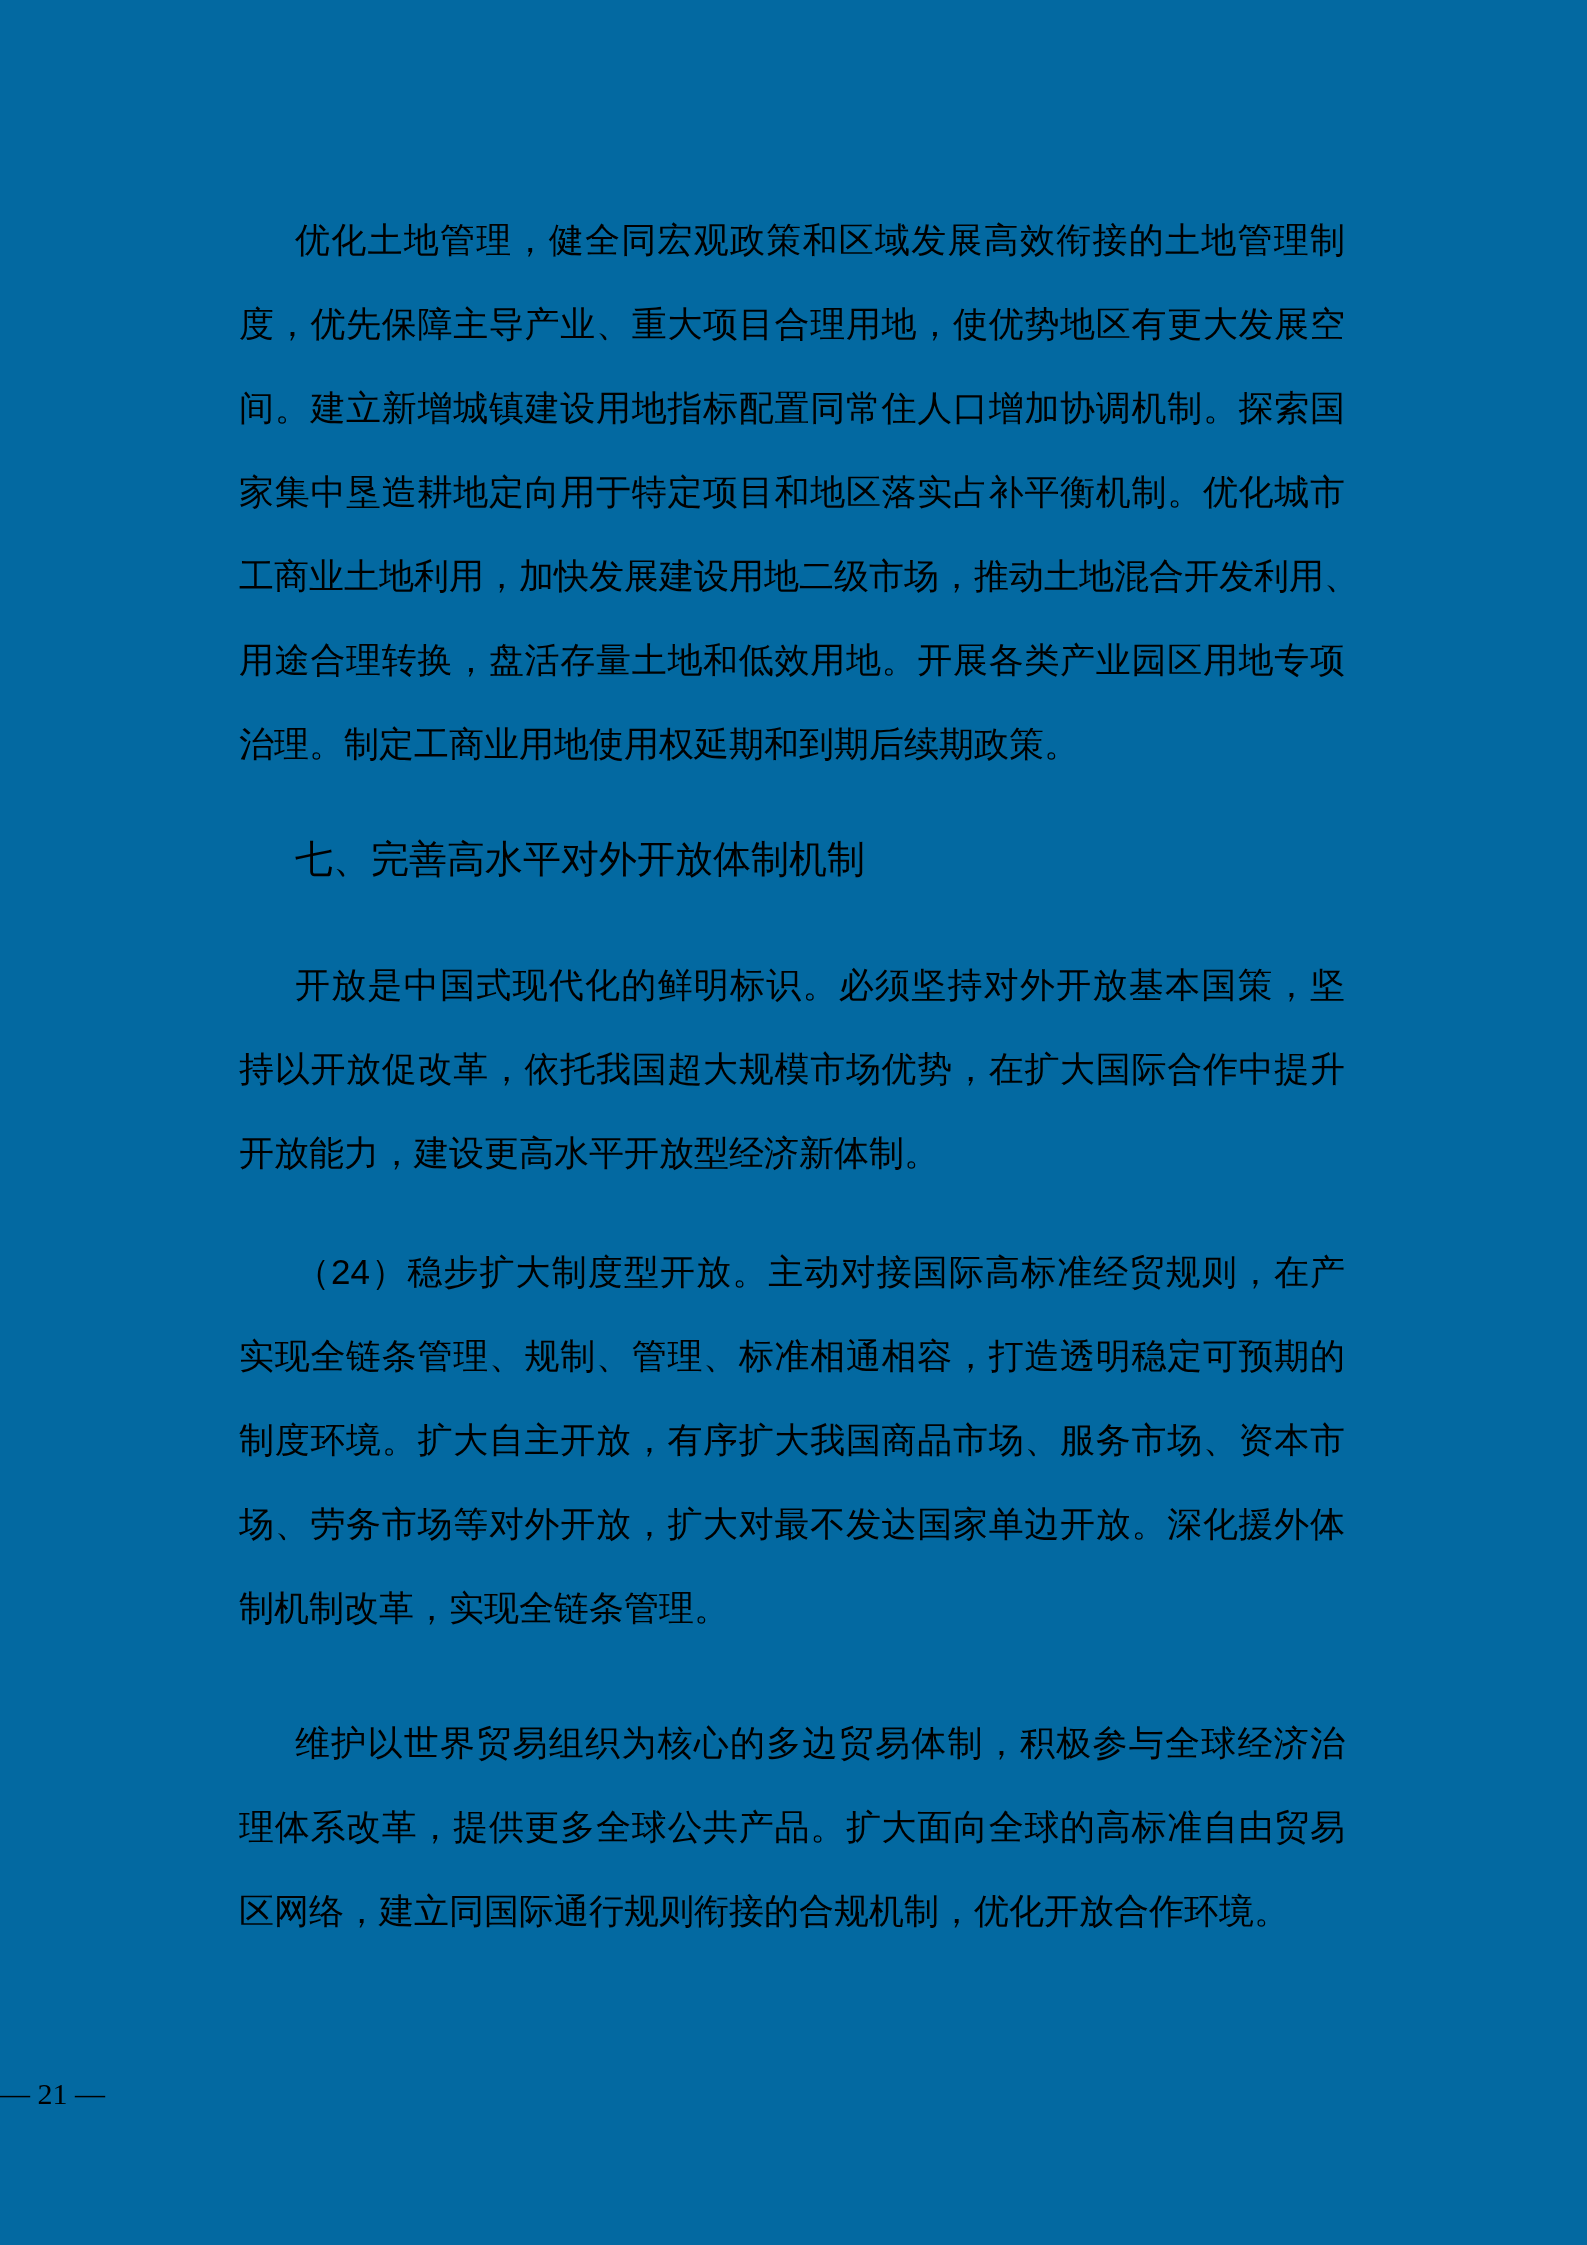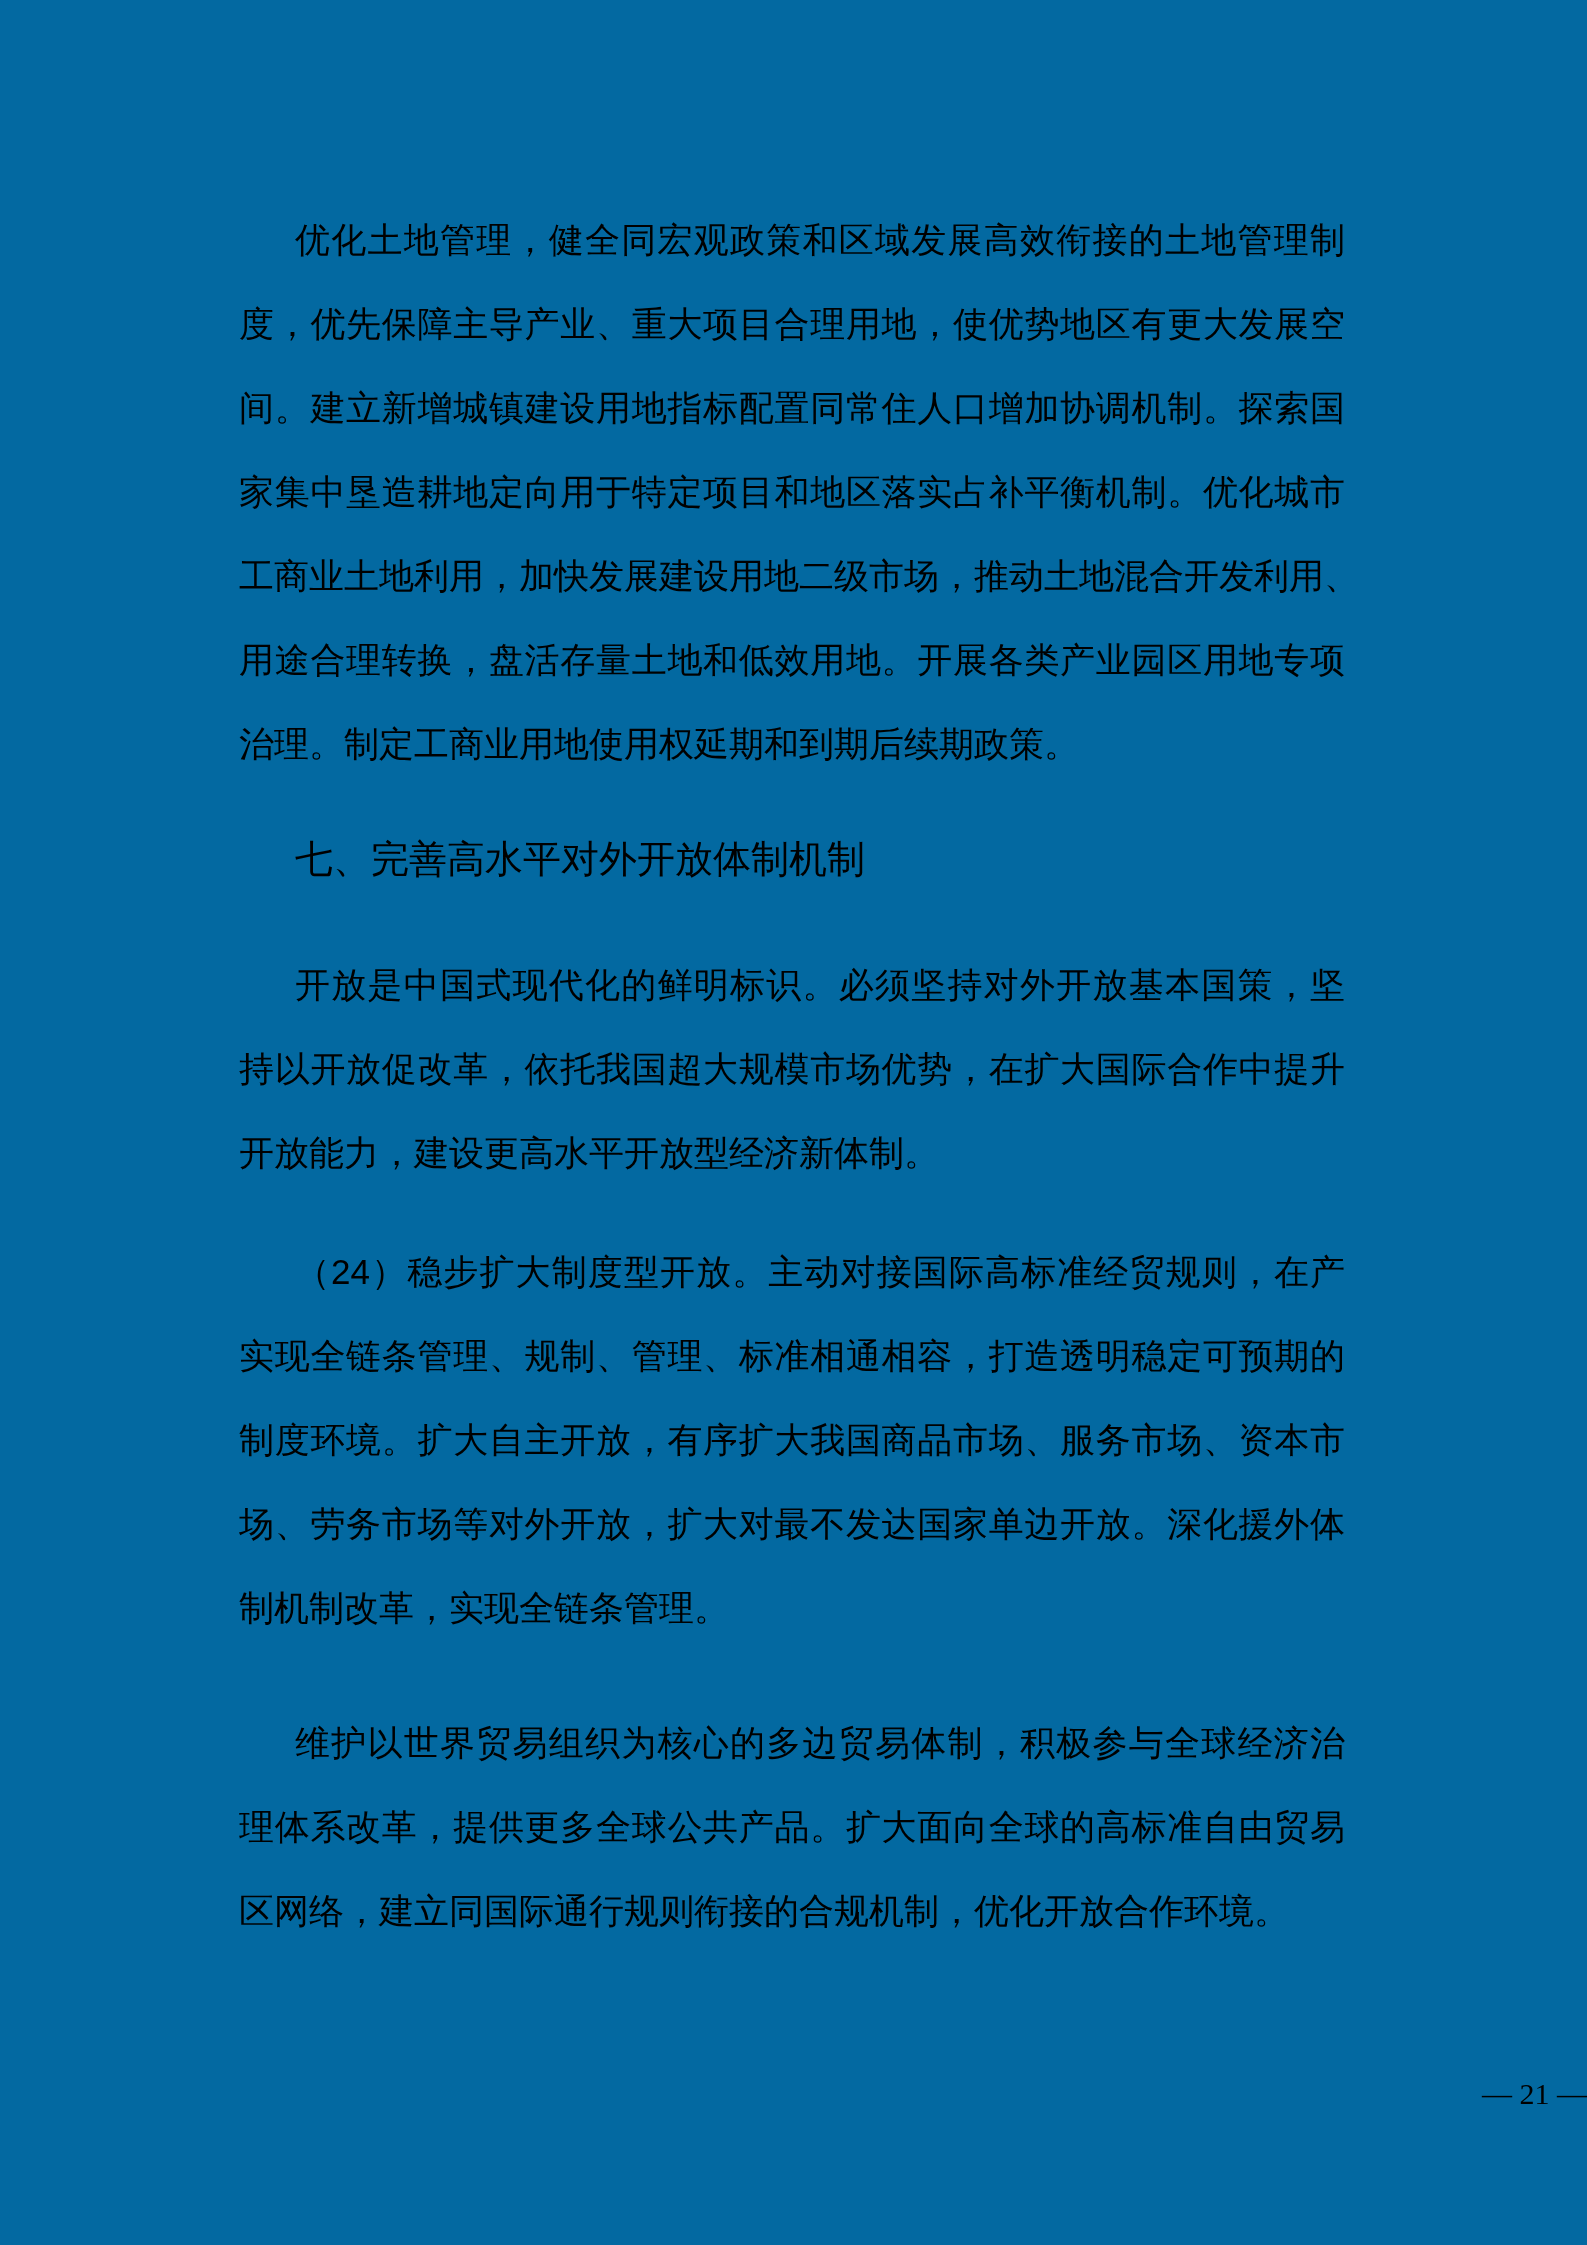--- a/index.html
+++ b/index.html
@@ -48,21 +48,21 @@
     font-size: 38px;
     font-weight: normal;
     color: #000000;
     white-space: nowrap;
   }
   .footer {
     position: absolute;
     left: 0;
     top: 2076px;
     width: 1587px;
-    text-align: right;
+    text-align: left;
     font-family: "Liberation Serif", serif;
     font-size: 30px;
     line-height: 36px;
     color: #000000;
   }
 </style>
 </head>
 <body>
 
 <div class="page">

